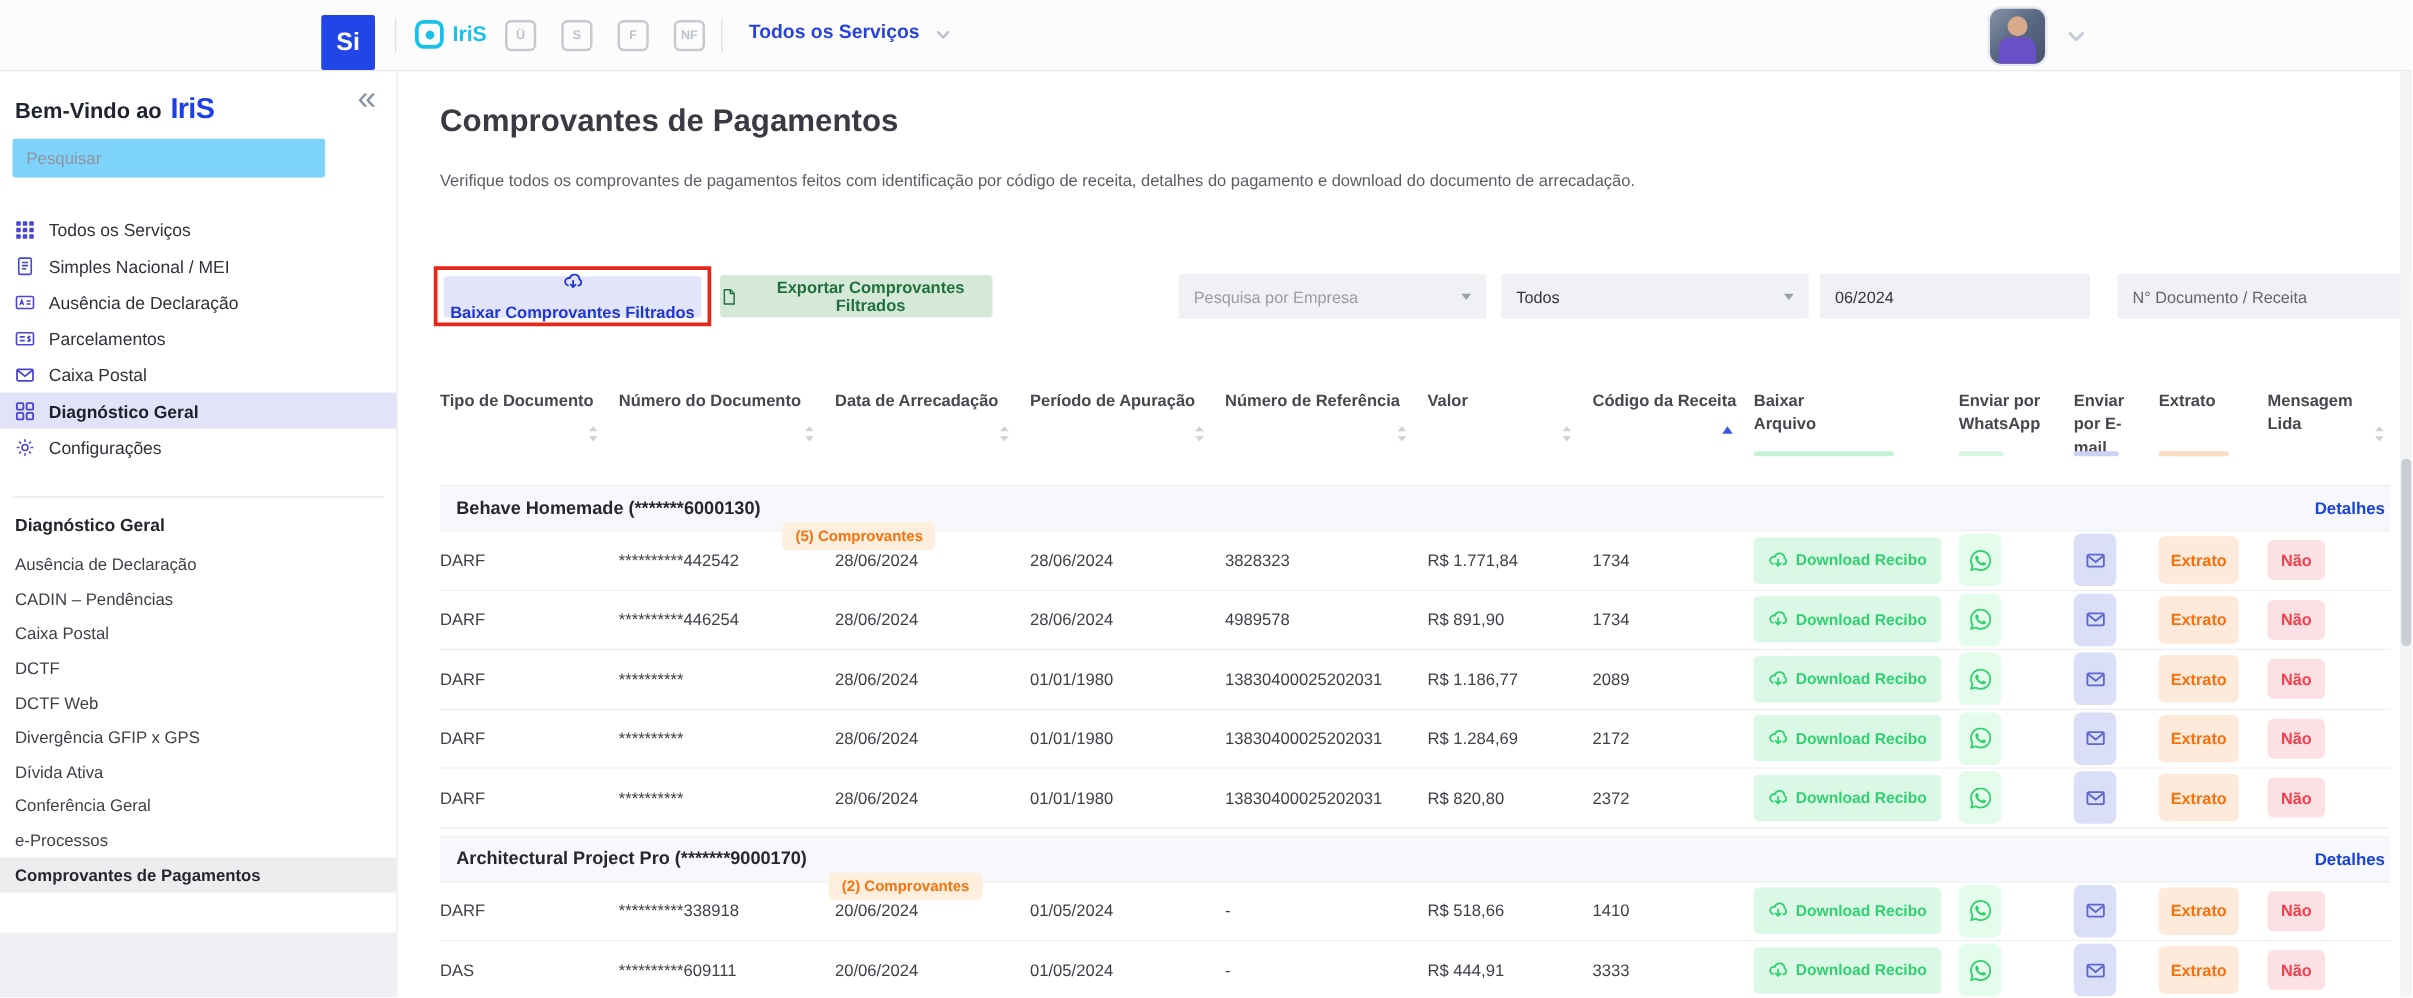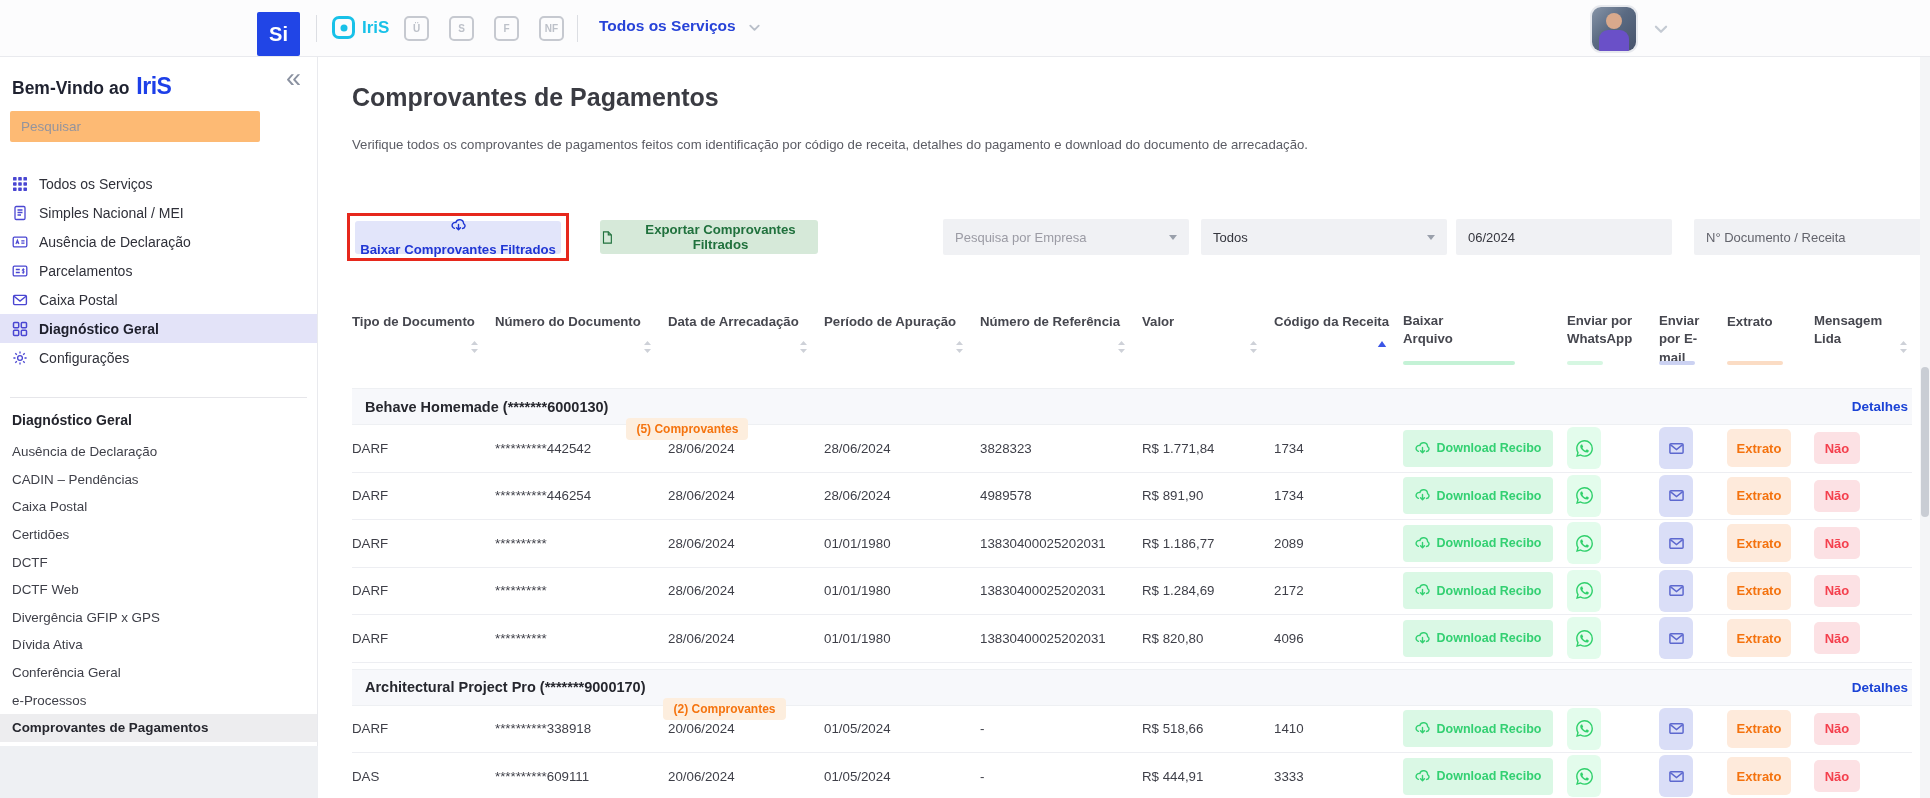--- a/index.html
+++ b/index.html
@@ -26,41 +26,41 @@
   .av-body { position:absolute; left:7px; top:23px; width:30px; height:21px; border-radius:9px 9px 0 0; background:#6a50c8; }
   .tb-chevron { position:absolute; left:1652px; top:20px; width:18px; height:18px; color:#c4cad3; cursor:pointer; }
 
   
   .left-under { position:absolute; left:0; top:57px; width:318px; height:741px; background:#eef0f3; }
   .sidebar { position:absolute; left:0; top:57px; width:318px; height:689px; background:#fff; border-right:1px solid #e9eaee; }
   .collapse-btn { position:absolute; left:286px; top:8px; font-size:27px; color:#8a91a0; background:none; border:none; cursor:pointer; line-height:1; font-family:inherit; }
   .welcome { position:absolute; left:12px; top:16px; display:flex; align-items:baseline; gap:7px; }
   .welcome .wp { font-size:17.5px; font-weight:800; color:#1f2230; }
   .welcome .wb { font-size:23px; font-weight:800; color:#1d3fe8; letter-spacing:-0.5px; }
-  .search { position:absolute; left:10px; top:54px; width:250px; height:31px; background:#fdba74; border:none; border-radius:2px; padding:0 11px; font-size:13.5px; color:#50515a; font-family:inherit; outline:none; }
+  .search { position:absolute; left:10px; top:54px; width:250px; height:31px; background:#7dd3fc; border:none; border-radius:2px; padding:0 11px; font-size:13.5px; color:#50515a; font-family:inherit; outline:none; }
   .search::placeholder { color:#94949d; }
   .menu { position:absolute; left:0; top:112px; width:100%; }
   .side-item { display:flex; align-items:center; gap:11px; height:29px; padding:0 12px; font-size:14px; color:#2f3039; cursor:pointer; }
   .side-item .ic { width:16px; height:16px; color:#4a46d2; flex:none; }
   .side-item.active { background:#e3e3f8; font-weight:bold; color:#1e1f2c; }
   .side-divider { position:absolute; left:10px; right:10px; top:340px; height:1px; background:#e6e6ea; }
   .section-title { position:absolute; left:12px; top:355px; font-size:14px; font-weight:800; color:#23242c; }
   .section-list { position:absolute; left:0; top:381px; width:100%; }
   .section-item { display:flex; align-items:center; height:27.6px; padding:0 12px; font-size:13.4px; color:#3e3f48; cursor:pointer; }
   .section-item.active { background:#ededef; font-weight:bold; color:#26272e; }
 
   
   .main { position:absolute; left:319px; top:57px; right:0; bottom:0; background:#fff; }
   .page-title { position:absolute; left:33px; top:26px; font-size:25px; font-weight:800; color:#3a3b42; }
   .page-subtitle { position:absolute; left:33px; top:80px; font-size:13.2px; color:#5b5c64; }
   .toolbar { position:absolute; left:33px; top:156px; right:10px; height:48px; }
   .red-frame { position:absolute; left:-5px; top:0; width:222px; height:48px; border:3px solid #e6281c; display:flex; align-items:center; justify-content:center; }
   .btn-baixar { display:flex; align-items:center; gap:9px; width:206px; height:33px; background:#e2e5fa; color:#2036d4; font-weight:bold; font-size:13.2px; border:none; border-radius:3px; justify-content:center; cursor:pointer; font-family:inherit;flex-direction:column; }
   .btn-baixar .ic, .btn-exportar .ic { width:15px; height:15px; }
-  .btn-exportar { position:absolute; left:224px; top:7px; display:flex; align-items:center; gap:9px; width:218px; height:34px; background:#d6e9d9; color:#20713d; font-weight:bold; font-size:13.2px; border:none; border-radius:3px; justify-content:center; cursor:pointer; font-family:inherit;margin-left:24px; }
+  .btn-exportar { position:absolute; left:224px; top:7px; display:flex; align-items:center; gap:9px; width:218px; height:34px; background:#d6e9d9; color:#20713d; font-weight:bold; font-size:13.2px; border:none; border-radius:3px; justify-content:center; cursor:pointer; font-family:inherit; }
   .filter { position:absolute; top:6px; height:36px; background:#f0f1f4; border-radius:2px; font-size:13px; font-family:inherit; }
   .filter.company { left:591px; width:246px; }
   .filter.status  { left:849px; width:246px; }
   .filter.period  { left:1104px; width:216px; }
   .filter.doc     { left:1330px; width:255px;margin-left:12px; }
   .filter.select { display:flex; align-items:center; justify-content:space-between; padding:0 12px; cursor:pointer; }
   .filter .ph  { color:#9b9ba4; }
   .filter .val { color:#34353d; }
   .car { width:0; height:0; border-left:4.5px solid transparent; border-right:4.5px solid transparent; border-top:5.5px solid #9aa0ab; }
   input.filter { border:none; outline:none; padding:0 12px; color:#34353d; }
@@ -231,23 +231,20 @@
         <div class="section-item">
           <span>Ausência de Declaração</span>
         </div>
         <div class="section-item">
           <span>CADIN – Pendências</span>
         </div>
         <div class="section-item">
           <span>Caixa Postal</span>
         </div>
         <div class="section-item">
-          <span>Certidões</span>
-        </div>
-        <div class="section-item">
           <span>DCTF</span>
         </div>
         <div class="section-item">
           <span>DCTF Web</span>
         </div>
         <div class="section-item">
           <span>Divergência GFIP x GPS</span>
         </div>
         <div class="section-item">
           <span>Dívida Ativa</span>
@@ -503,21 +500,21 @@
               <div class="cell"><button class="btn-extrato">Extrato</button></div>
               <div class="cell"><span class="badge-nao">Não</span></div>
             </div>
             <div class="row">
               <div class="cell">DARF</div>
               <div class="cell">**********</div>
               <div class="cell">28/06/2024</div>
               <div class="cell">01/01/1980</div>
               <div class="cell">13830400025202031</div>
               <div class="cell">R$ 820,80</div>
-              <div class="cell">4096</div>
+              <div class="cell">2372</div>
               <div class="cell"><button class="btn-recibo">
                   <span class="ic">
                     <svg viewBox="0 0 16 16" fill="none" stroke="currentColor" stroke-width="1.5" stroke-linecap="round" stroke-linejoin="round">
                       <path d="M12.3 11.2a2.8 2.8 0 0 0 1.1-5.3 4.2 4.2 0 0 0-8.2-1.1A3.1 3.1 0 0 0 3.6 11"></path>
                       <path d="M8 7v5.3M5.9 10.4 8 12.5l2.1-2.1"></path>
                     </svg>
                   </span>
                   <span>Download Recibo</span>
                 </button></div>
               <div class="cell"><button class="icon-btn wa">

